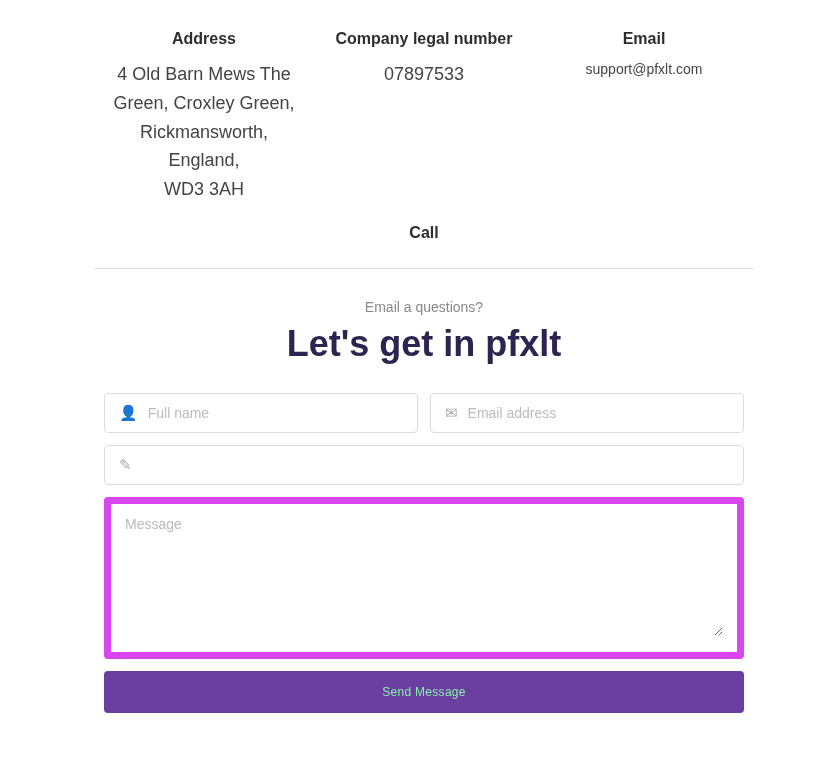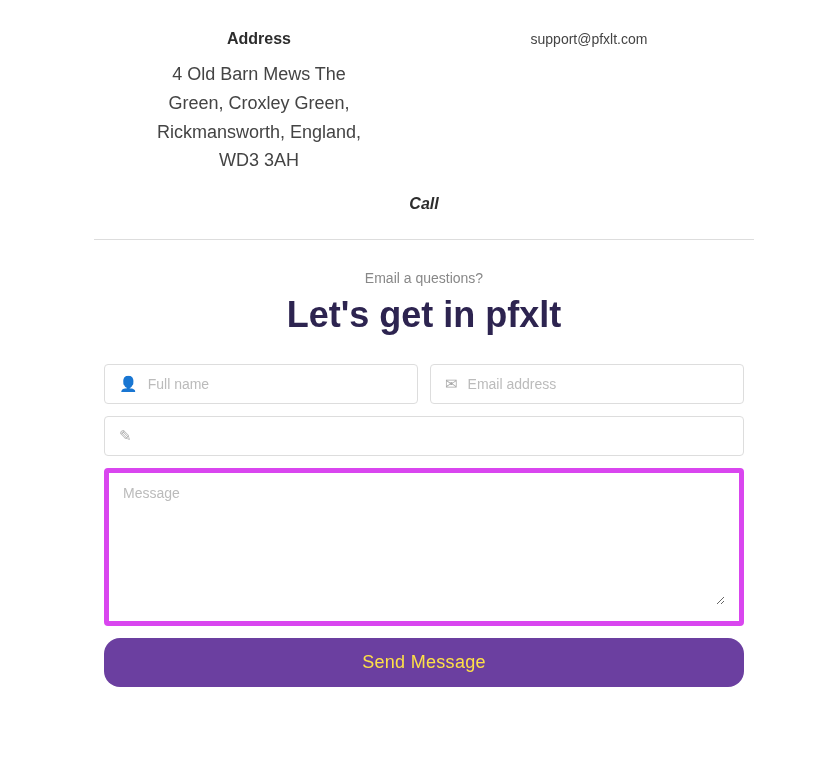--- a/index.html
+++ b/index.html
@@ -67,21 +67,20 @@
       text-align: center;
       margin-top: 10px;
       width: 100%;
     }
 
     .call-section h3 {
       font-size: 16px;
       font-weight: bold;
       color: #2d2d2d;
       margin-bottom: 6px;
-      font-style: italic;
     }
 
     .call-section p {
       font-size: 12px;
       color: #888;
       text-transform: uppercase;
       letter-spacing: 0.5px;
     }
 
     .divider {
@@ -176,21 +175,21 @@
       color: #555;
       background: transparent;
     }
 
     .subject-field input::placeholder {
       color: #bbb;
     }
 
     .message-field {
       width: 100%;
-      border: 5px solid #d946ef;
+      border: 7px solid #d946ef;
       border-radius: 4px;
       padding: 12px 14px;
       background: #fff;
       margin-bottom: 12px;
     }
 
     .message-field textarea {
       border: none;
       outline: none;
       width: 100%;
@@ -203,24 +202,24 @@
     }
 
     .message-field textarea::placeholder {
       color: #bbb;
     }
 
     .send-button {
       width: 100%;
       padding: 14px;
       background: #6b3fa0;
-      color: #fde047;
-      border: none;
-      border-radius: 16px;
-      font-size: 18px;
+      color: #86efac;
+      border: none;
+      border-radius: 4px;
+      font-size: 12px;
       cursor: pointer;
       font-weight: 500;
       letter-spacing: 0.3px;
     }
 
     .page-wrapper {
       position: relative;
       overflow: hidden;
       padding-left: 34px;
     }
@@ -236,22 +235,27 @@
       <div class="contact-column">
         <h3>Address</h3>
         <p>
           <span>4 Old Barn Mews The</span><br>
           <span>Green, Croxley Green,</span><br>
           <span>Rickmansworth, England,</span><br>
           <span>WD3 3AH</span>
         </p>
       </div>
 
-
       <div class="contact-column">
+        <h3>Company legal number</h3>
+        <p>07897533</p>
+      </div>
+
+      <div class="contact-column">
+        <h3>Email</h3>
         <a href="#" class="email-link">support@pfxlt.com</a>
       </div>
     </div>
 
     <div class="call-section">
       <h3>Call</h3>
     </div>
   </div>
 
   <hr class="divider">

